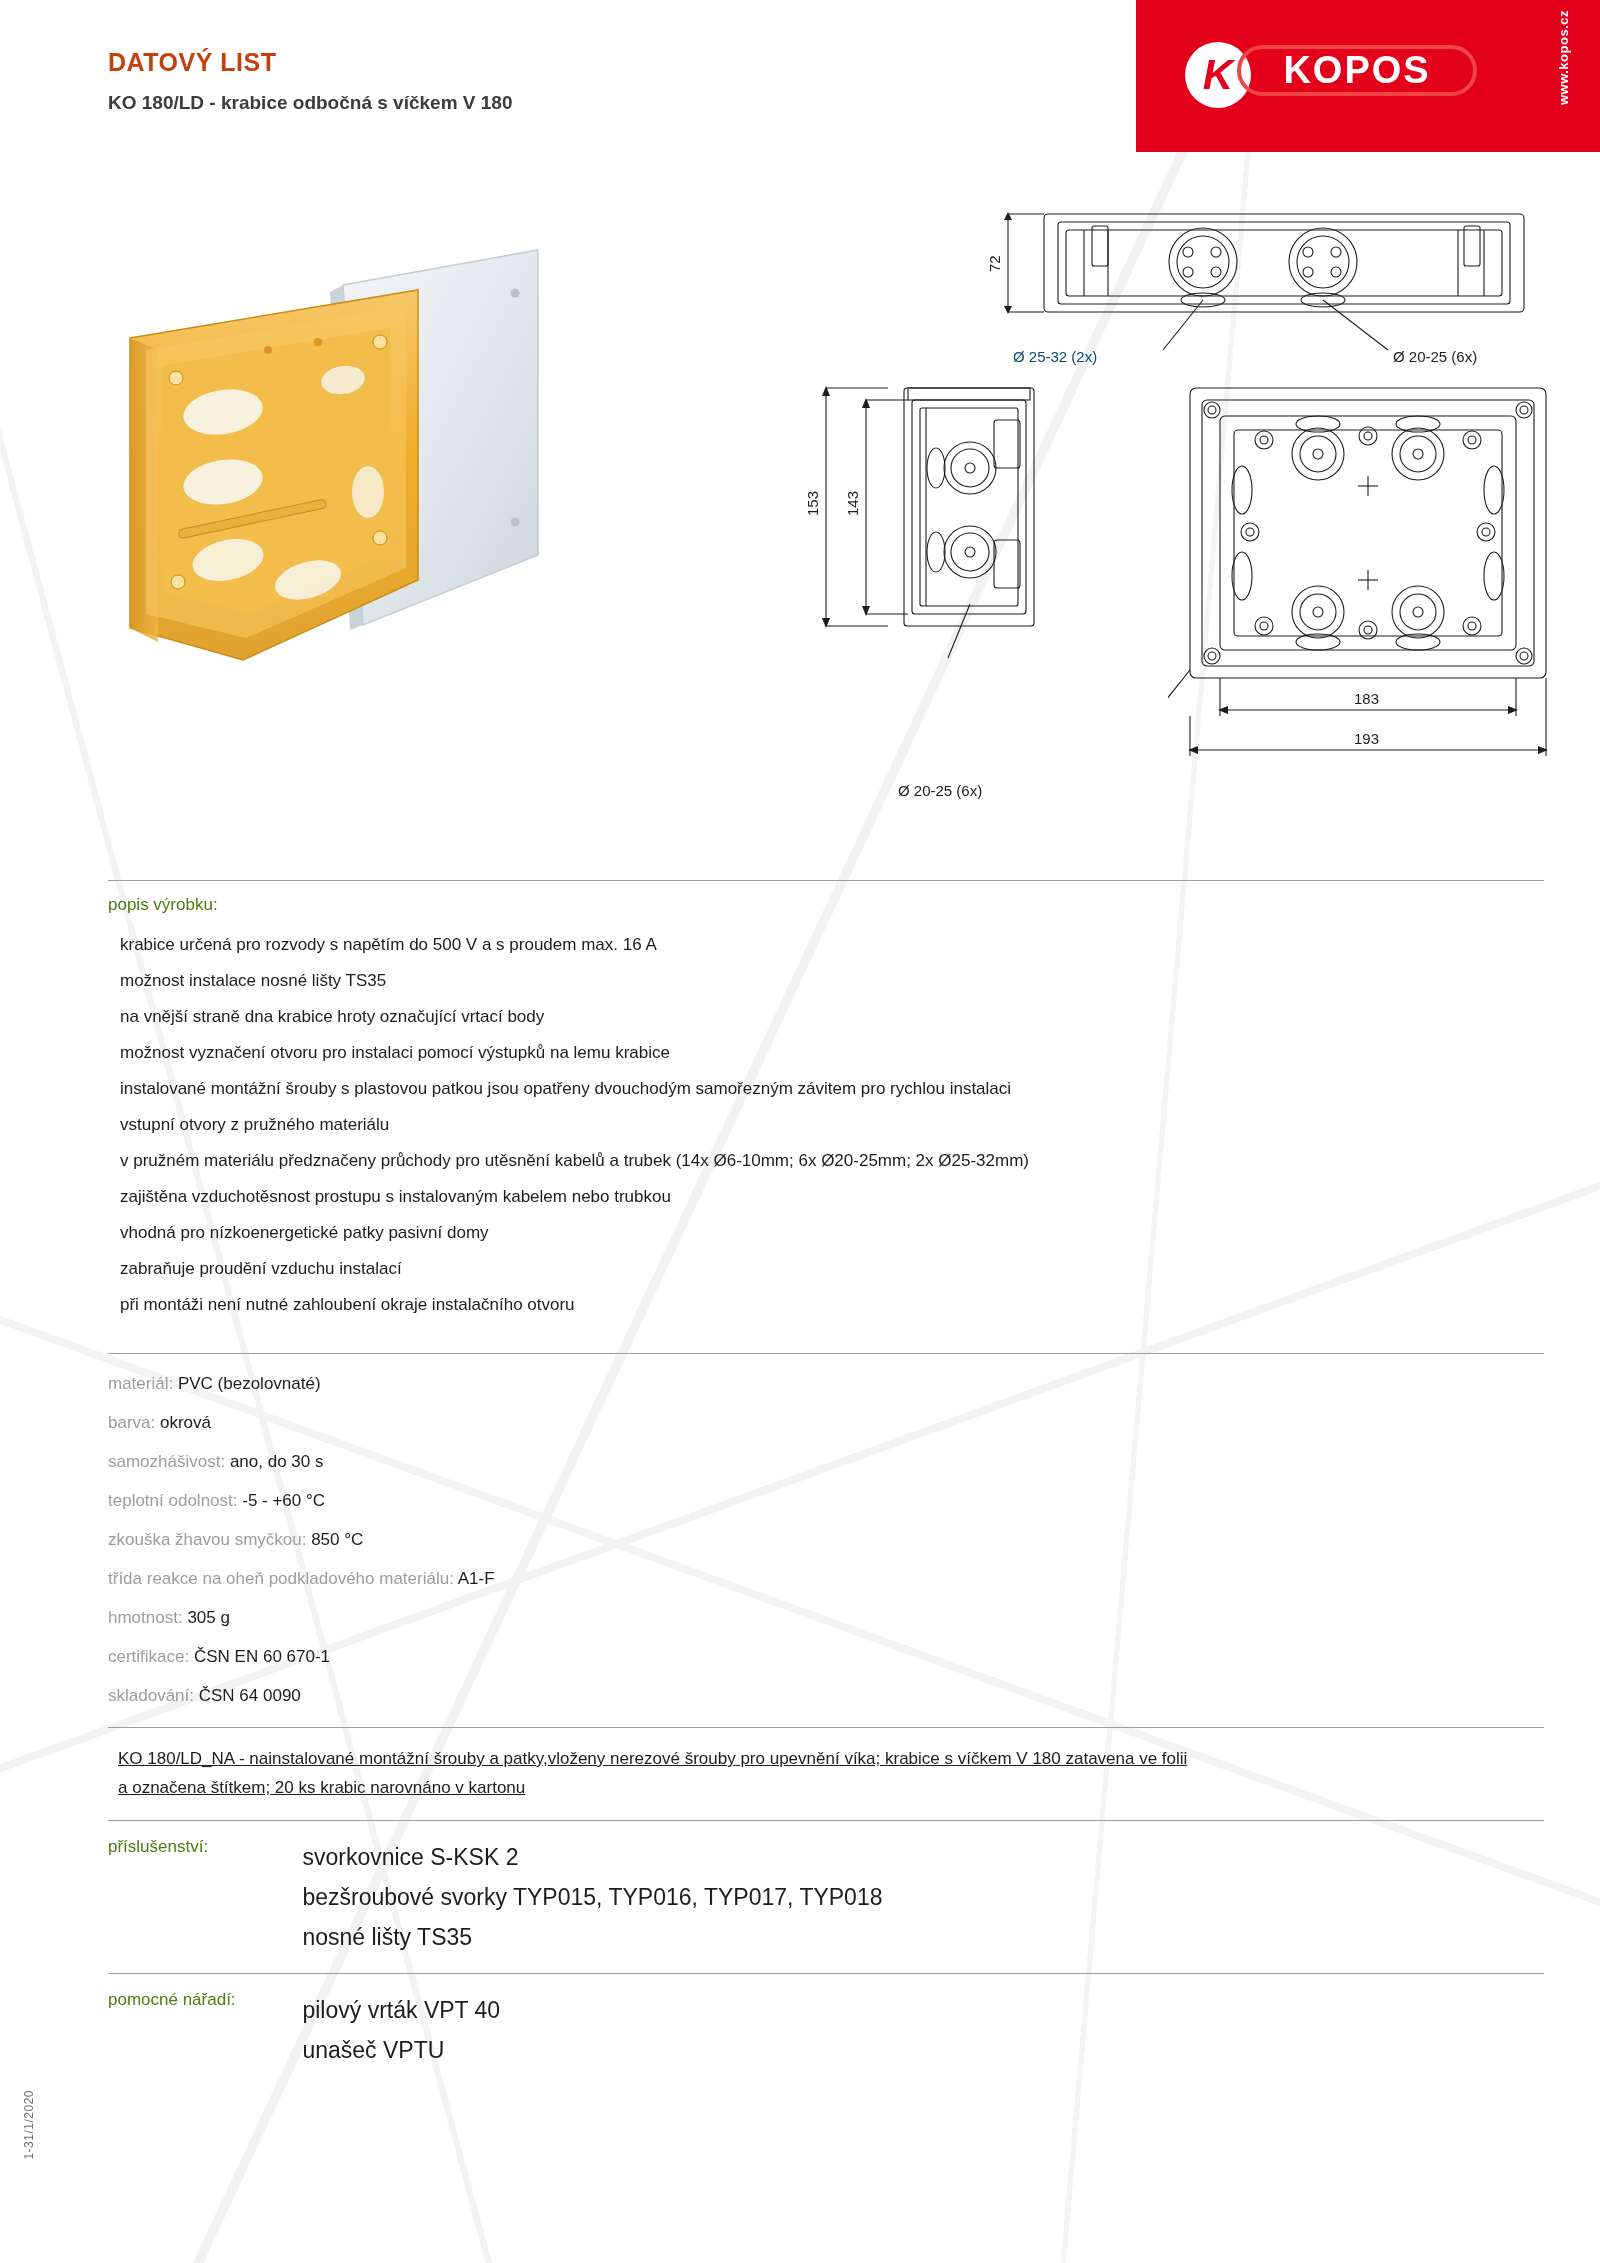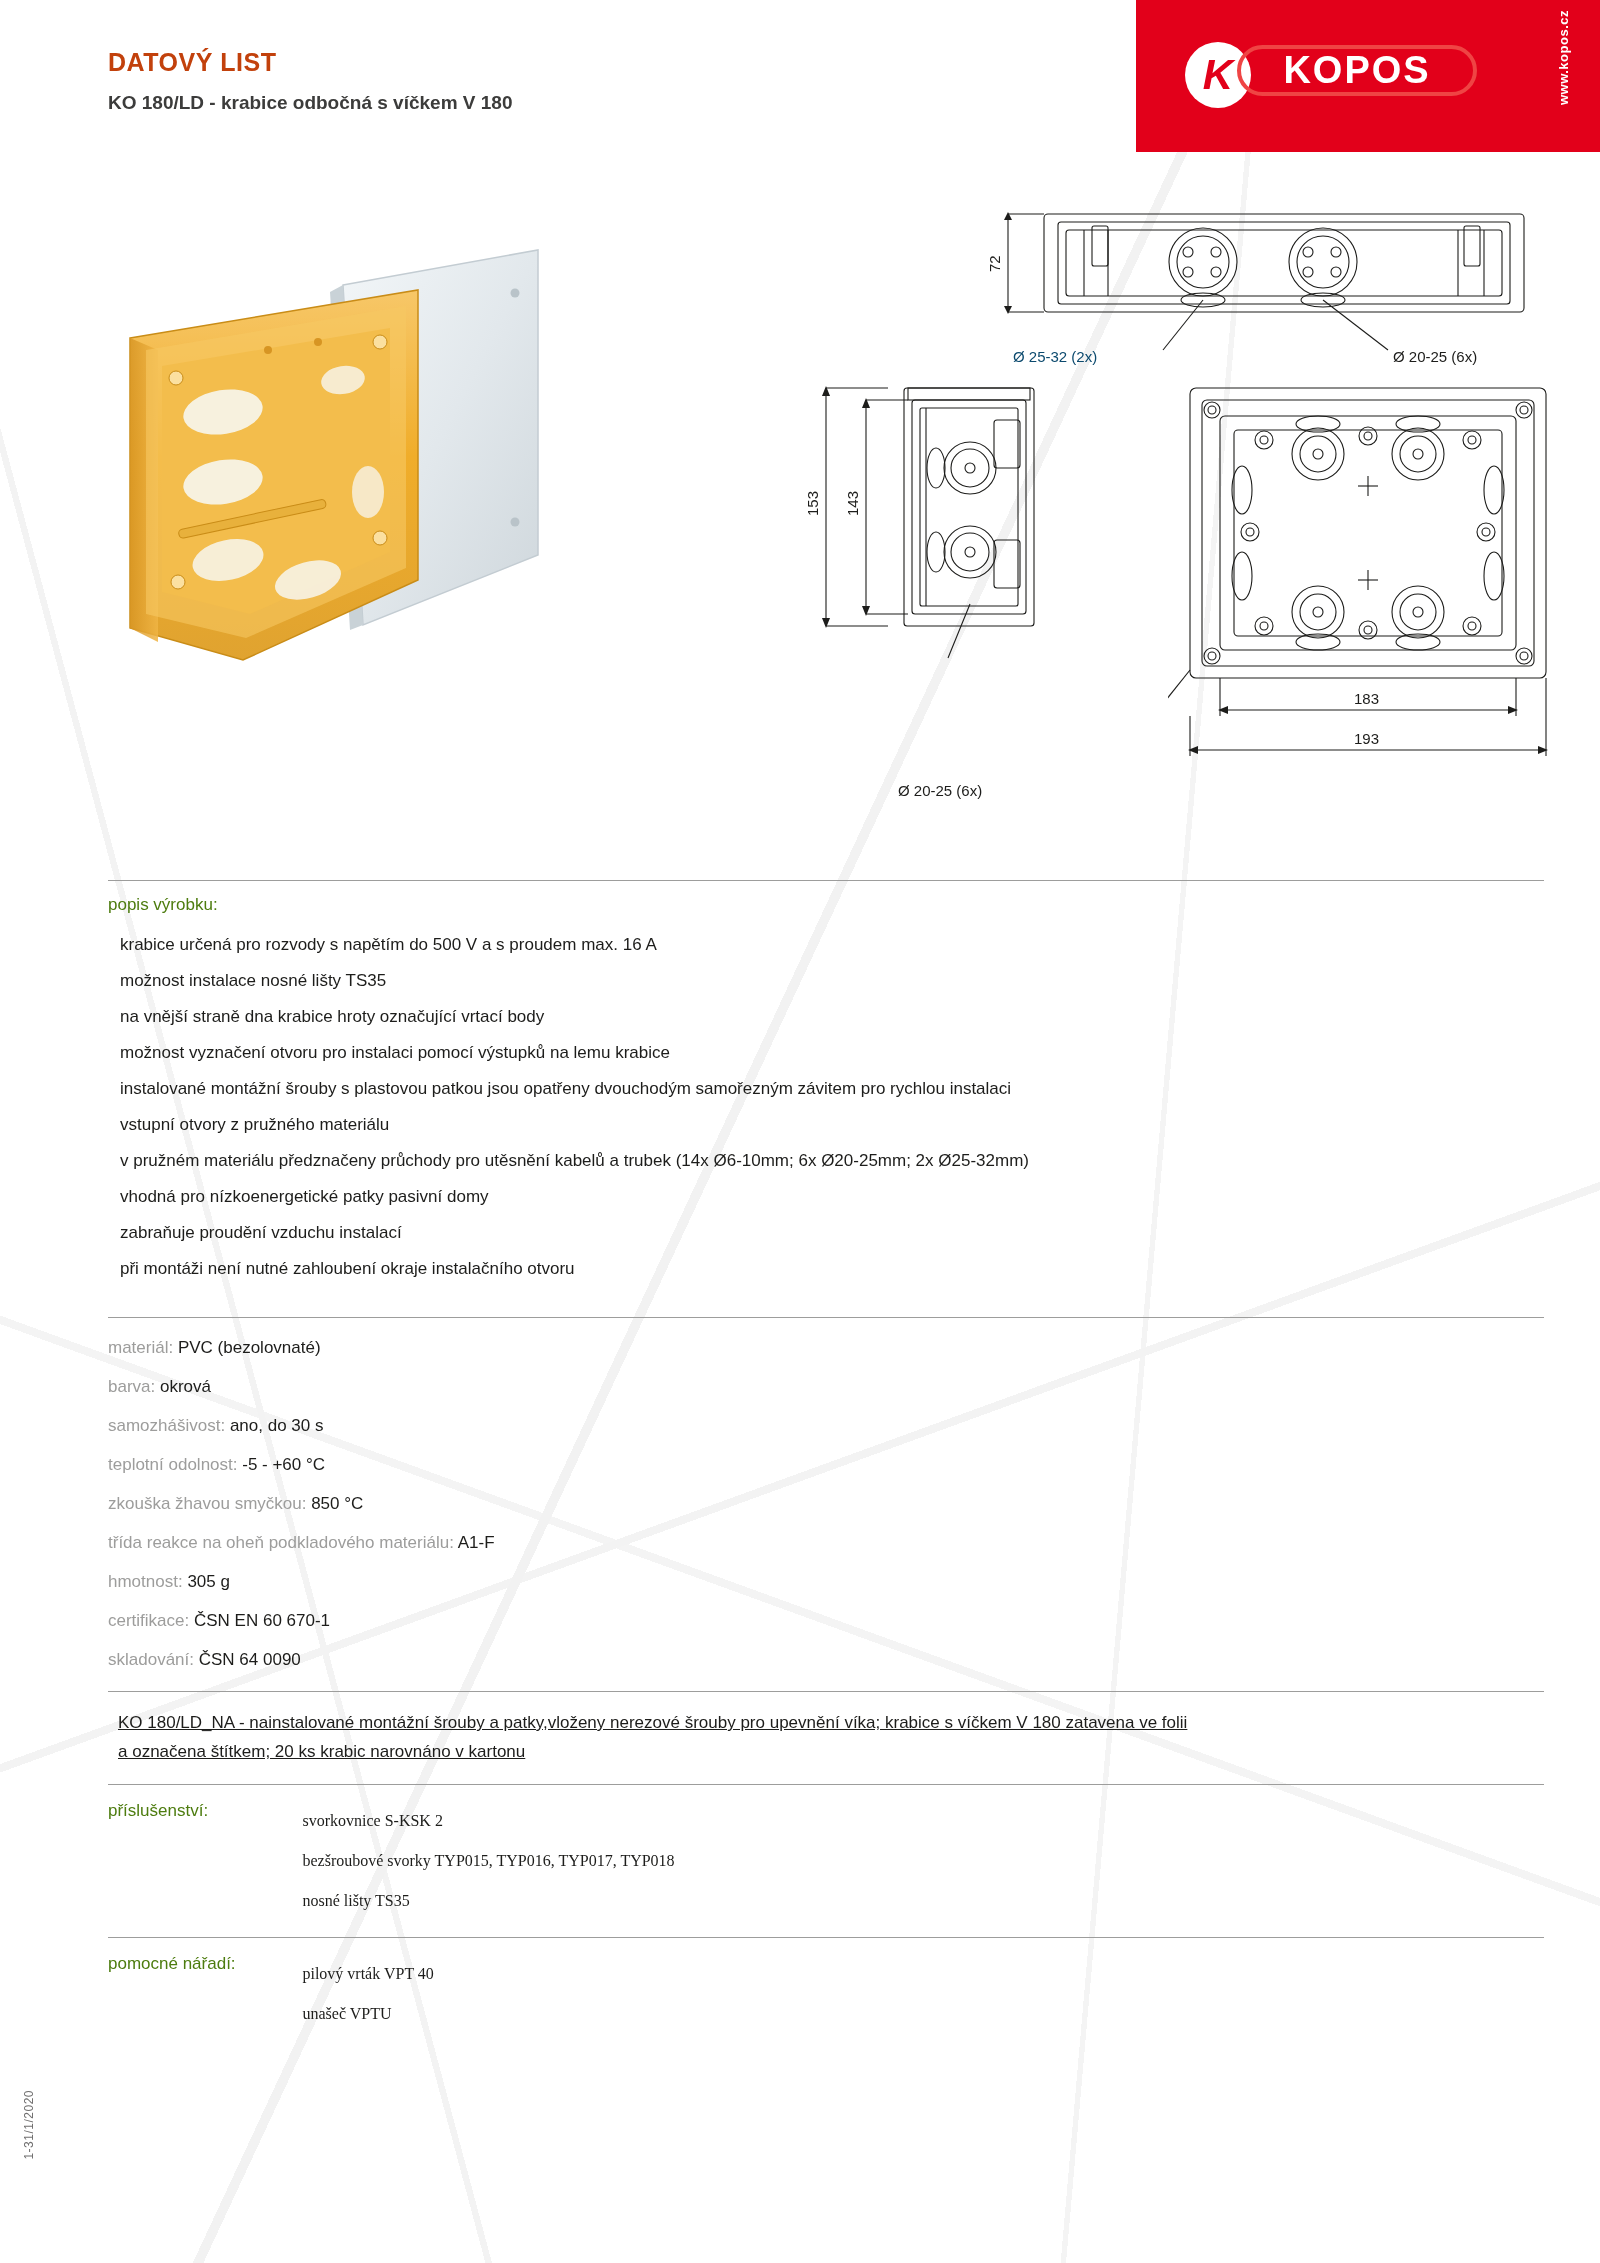--- a/index.html
+++ b/index.html
@@ -98,21 +98,21 @@
   }
   .desc-list { margin: 12px; padding: 0; list-style: none; }
   .desc-list li {
     font-size: 17px; color: #1d1d1b; line-height: 36px; white-space: nowrap;
   }
   .spec-list { margin: 0; padding: 0; list-style: none; }
   .spec-list li { font-size: 17px; line-height: 39px; color: #1d1d1b; }
   .spec-list li .k { color: #9d9d9c; }
   .note-block { font-size: 17px; color: #1d1d1b; line-height: 29px; }
   .acc-list { margin: 0; padding: 0; list-style: none; }
-  .acc-list li { font-size: 16px; color: #1d1d1b; line-height: 40px; font-family: Liberation Serif, serif; }
+  .acc-list li { font-size: 23px; color: #1d1d1b; line-height: 40px; }
 </style>
 </head>
 <body>
 
 <div class="bg-watermark"></div>
 
 <div class="page">
 
   <div class="header">
     <div class="header-white"></div>
@@ -356,20 +356,21 @@
     <div class="sect" style="padding-top:14px; padding-bottom:18px;">
       <span class="label-col">popis výrobku:</span>
       <ul class="desc-list" style="display:inline-block; vertical-align:top; width:1240px;">
         <li>krabice určená pro rozvody s napětím do 500 V a s proudem max. 16 A</li>
         <li>možnost instalace nosné lišty TS35</li>
         <li>na vnější straně dna krabice hroty označující vrtací body</li>
         <li>možnost vyznačení otvoru pro instalaci pomocí výstupků na lemu krabice</li>
         <li>instalované montážní šrouby s plastovou patkou jsou opatřeny dvouchodým samořezným závitem pro rychlou instalaci</li>
         <li>vstupní otvory z pružného materiálu</li>
         <li>v pružném materiálu předznačeny průchody pro utěsnění kabelů a trubek (14x Ø6-10mm; 6x Ø20-25mm; 2x Ø25-32mm)</li>
+        <li>zajištěna vzduchotěsnost prostupu s instalovaným kabelem nebo trubkou</li>
         <li>vhodná pro nízkoenergetické patky pasivní domy</li>
         <li>zabraňuje proudění vzduchu instalací</li>
         <li>při montáži není nutné zahloubení okraje instalačního otvoru</li>
       </ul>
     </div>
 
     <div class="rule"></div>
     <div class="sect" style="padding-top:10px; padding-bottom:12px;">
       <ul class="spec-list">
         <li>

